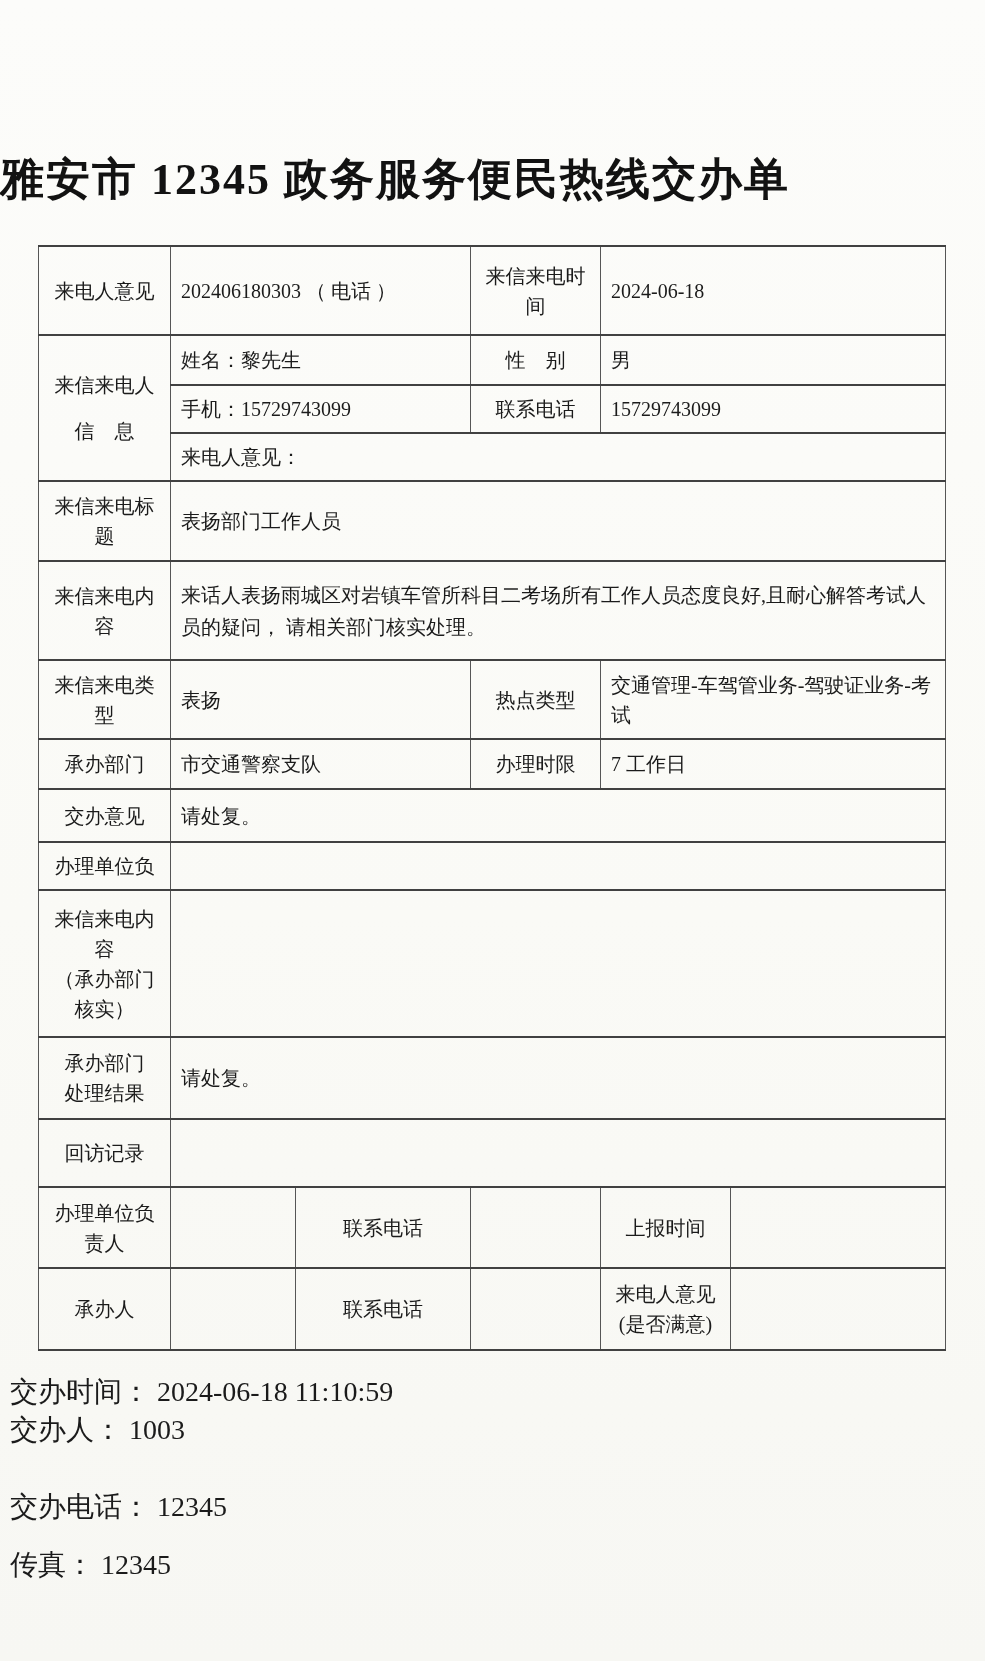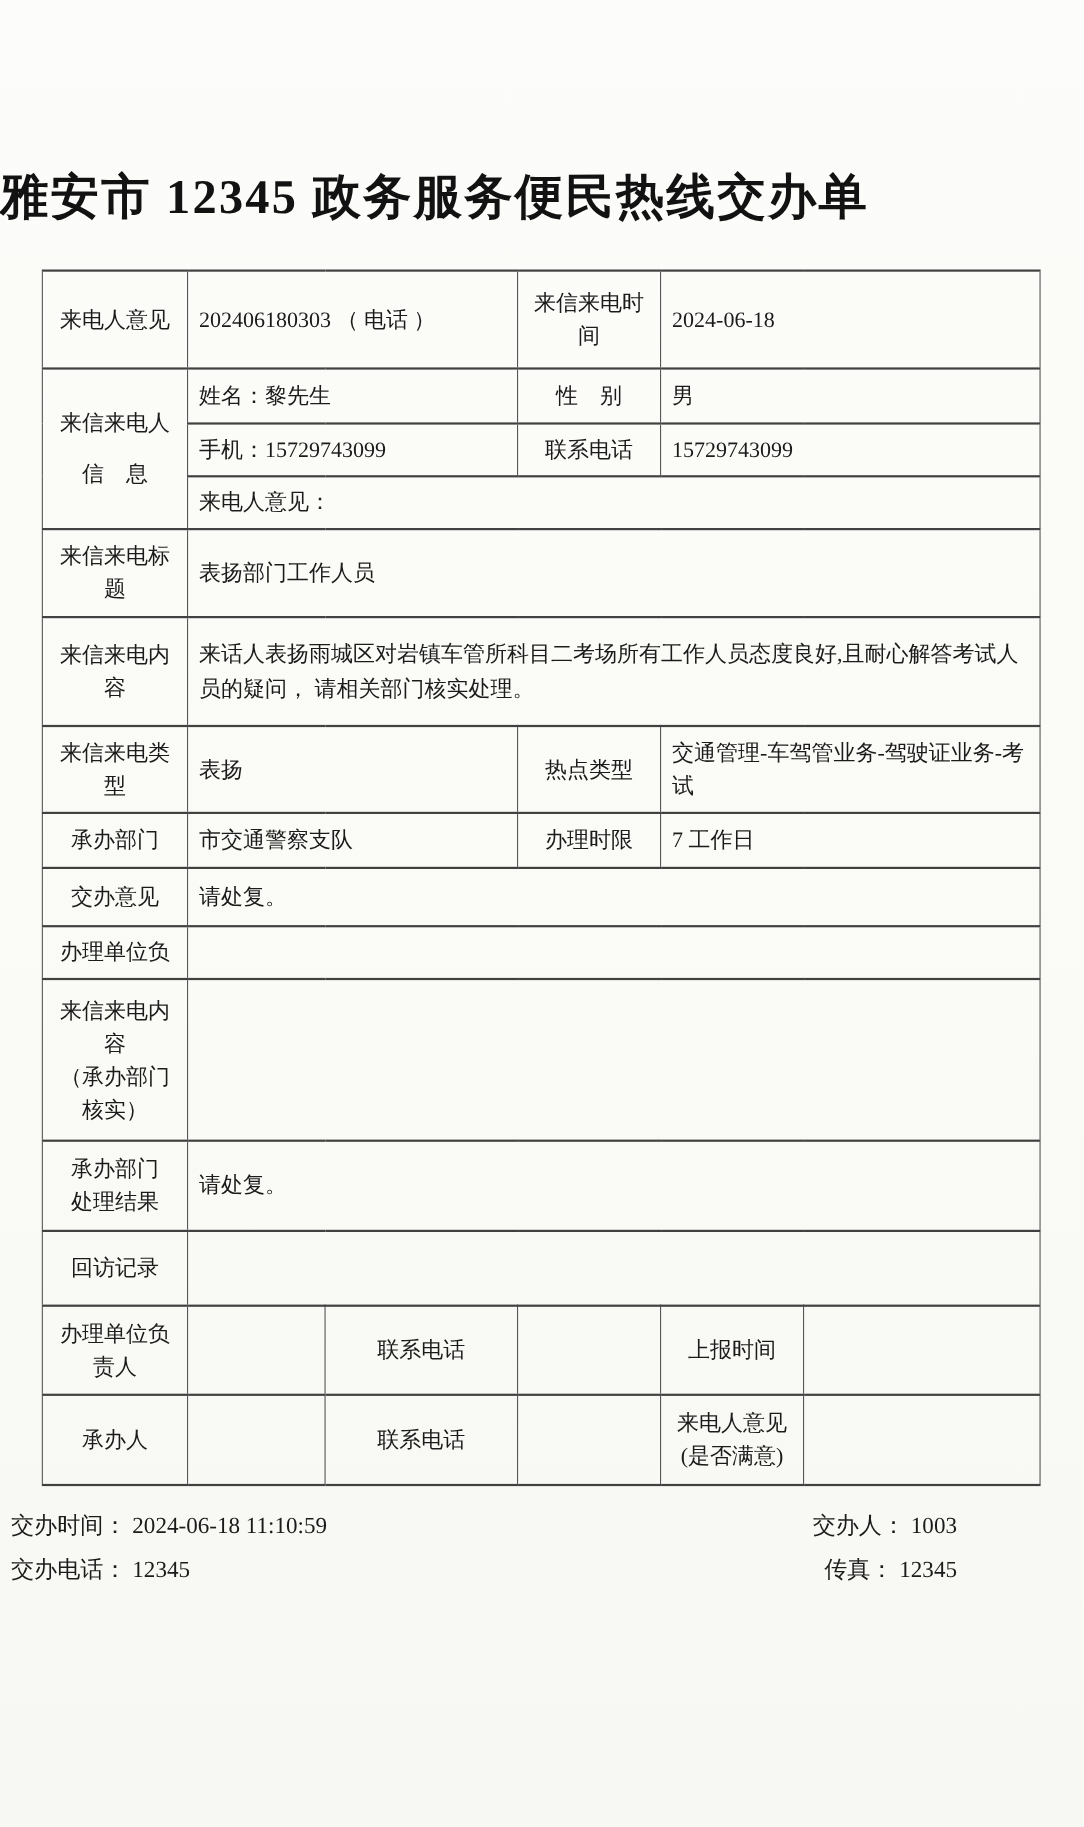--- a/index.html
+++ b/index.html
@@ -42,24 +42,25 @@
     overflow: hidden;
   }
   td.lab { text-align: center; padding: 4px 8px; }
   td.val-c { }
   td.val-l { text-align: left; padding-left: 13px; }
   td.caller-lab { line-height: 46px; }
   .footer-row {
     display: flex;
     justify-content: space-between;
     margin: 22px 115px 0 10px;
-    font-size: 21px;
+    font-size: 28px;
     white-space: pre-wrap;
+    flex-direction: column;
   }
-  .footer-row.second { margin-top: 12px; }
+  .footer-row.second { margin-top: 39px; gap: 20px; }
   .footer-item { white-space: pre-wrap; }
 </style>
 </head>
 <body>
 
 <div class="sheet">
 
   <h1 class="doc-title">雅安市 12345 政务服务便民热线交办单</h1>
 
   <table class="form">

